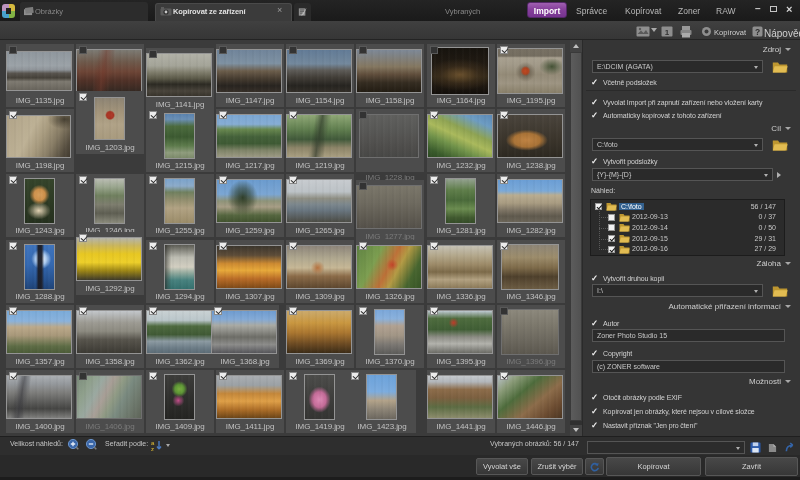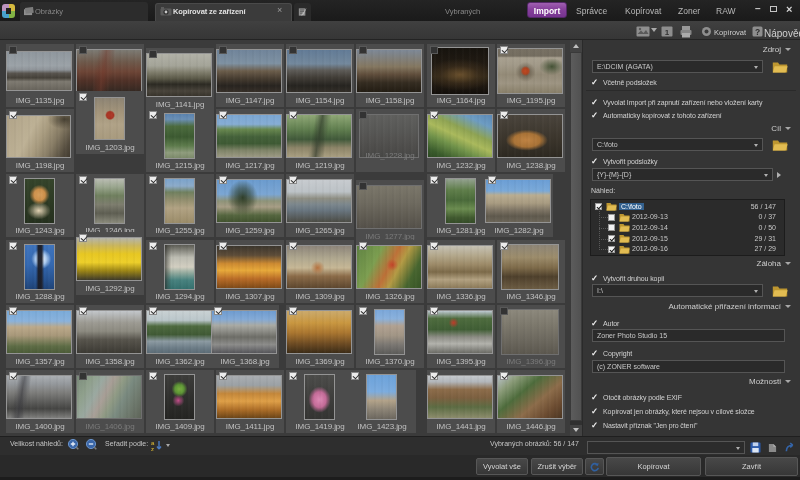--- a/index.html
+++ b/index.html
@@ -159,21 +159,21 @@
     <div class="lbl" style="top:52px">IMG_1217.jpg</div>
   </div>
 <div class="cell" style="left:286px;top:109px">
     <div class="thumb" style="left:0px;top:5px;width:66px;height:44px;background:linear-gradient(100deg,rgba(40,50,35,0) 40%,rgba(45,55,40,.65) 50%,rgba(40,50,35,0) 62%),linear-gradient(180deg,#8fa876 0%,#5f7d4e 35%,#41593a 58%,#8c8468 78%,#a99f81 100%)"></div>
     <div class="cb ck"></div>
     <div class="lbl" style="top:52px">IMG_1219.jpg</div>
   </div>
 <div class="cell" style="left:356px;top:109px">
     <div class="thumb gr" style="left:3px;top:5px;width:60px;height:44px;background:linear-gradient(180deg,#5f5f5d 0%,#585856 35%,#504f4d 70%,#484846 100%)"></div>
     <div class="cb"></div>
-    <div class="lbl gr" style="top:42px">IMG_1228.jpg</div>
+    <div class="lbl gr" style="top:64px">IMG_1228.jpg</div>
   </div>
 <div class="cell" style="left:427px;top:109px">
     <div class="thumb" style="left:0px;top:5px;width:66px;height:44px;background:linear-gradient(205deg,#5c8ab8 0%,#6d9cc2 18%,#8ea353 38%,#aab95c 52%,#70924a 68%,#3a5c2c 88%,#2d4a23 100%)"></div>
     <div class="cb ck"></div>
     <div class="lbl" style="top:52px">IMG_1232.jpg</div>
   </div>
 <div class="cell" style="left:497px;top:109px">
     <div class="thumb" style="left:0px;top:5px;width:66px;height:44px;background:radial-gradient(ellipse 42% 32% at 45% 60%,#bf8343 0%,#a87236 50%,rgba(0,0,0,0) 78%),linear-gradient(180deg,#4a443c 0%,#3a342b 60%,#2d2921 100%)"></div>
     <div class="cb ck"></div>
     <div class="lbl" style="top:52px">IMG_1238.jpg</div>
@@ -206,21 +206,21 @@
 <div class="cell" style="left:356px;top:180px">
     <div class="thumb gr" style="left:0px;top:5px;width:66px;height:44px;background:linear-gradient(180deg,#7a7669 0%,#6e6a5f 40%,#5f5b52 75%,#55514a 100%)"></div>
     <div class="cb"></div>
     <div class="lbl gr" style="top:52px">IMG_1277.jpg</div>
   </div>
 <div class="cell" style="left:427px;top:174px">
     <div class="thumb" style="left:18px;top:4px;width:31px;height:46px;background:linear-gradient(180deg,#93a18f 0%,#5f7e4a 25%,#4a6a3a 48%,#6b8c50 68%,#40592f 88%,#354c28 100%)"></div>
     <div class="cb ck"></div>
     <div class="lbl" style="top:52px">IMG_1281.jpg</div>
   </div>
-<div class="cell" style="left:485px;top:174px">
+<div class="cell" style="left:497px;top:174px">
     <div class="thumb" style="left:0px;top:5px;width:66px;height:44px;background:linear-gradient(180deg,#6b9ed5 0%,#7aa9d8 26%,#b9ad91 36%,#a89b81 55%,#7d7464 72%,#5f594d 86%,#6b6558 100%)"></div>
     <div class="cb ck"></div>
     <div class="lbl" style="top:52px">IMG_1282.jpg</div>
   </div>
 <div class="cell" style="left:6px;top:240px">
     <div class="thumb" style="left:18px;top:4px;width:31px;height:46px;background:linear-gradient(90deg,rgba(25,28,35,0) 38%,rgba(28,30,40,.95) 46%,rgba(28,30,40,.95) 58%,rgba(25,28,35,0) 66%),radial-gradient(circle 10px at 56% 32%,#f4f7fa 0%,#a8c8ee 55%,rgba(0,0,0,0) 100%),linear-gradient(180deg,#3e74bd 0%,#3468b0 45%,#27528f 80%,#1f4377 100%)"></div>
     <div class="cb ck"></div>
     <div class="lbl" style="top:52px">IMG_1288.jpg</div>
   </div>
 <div class="cell" style="left:76px;top:232px">

